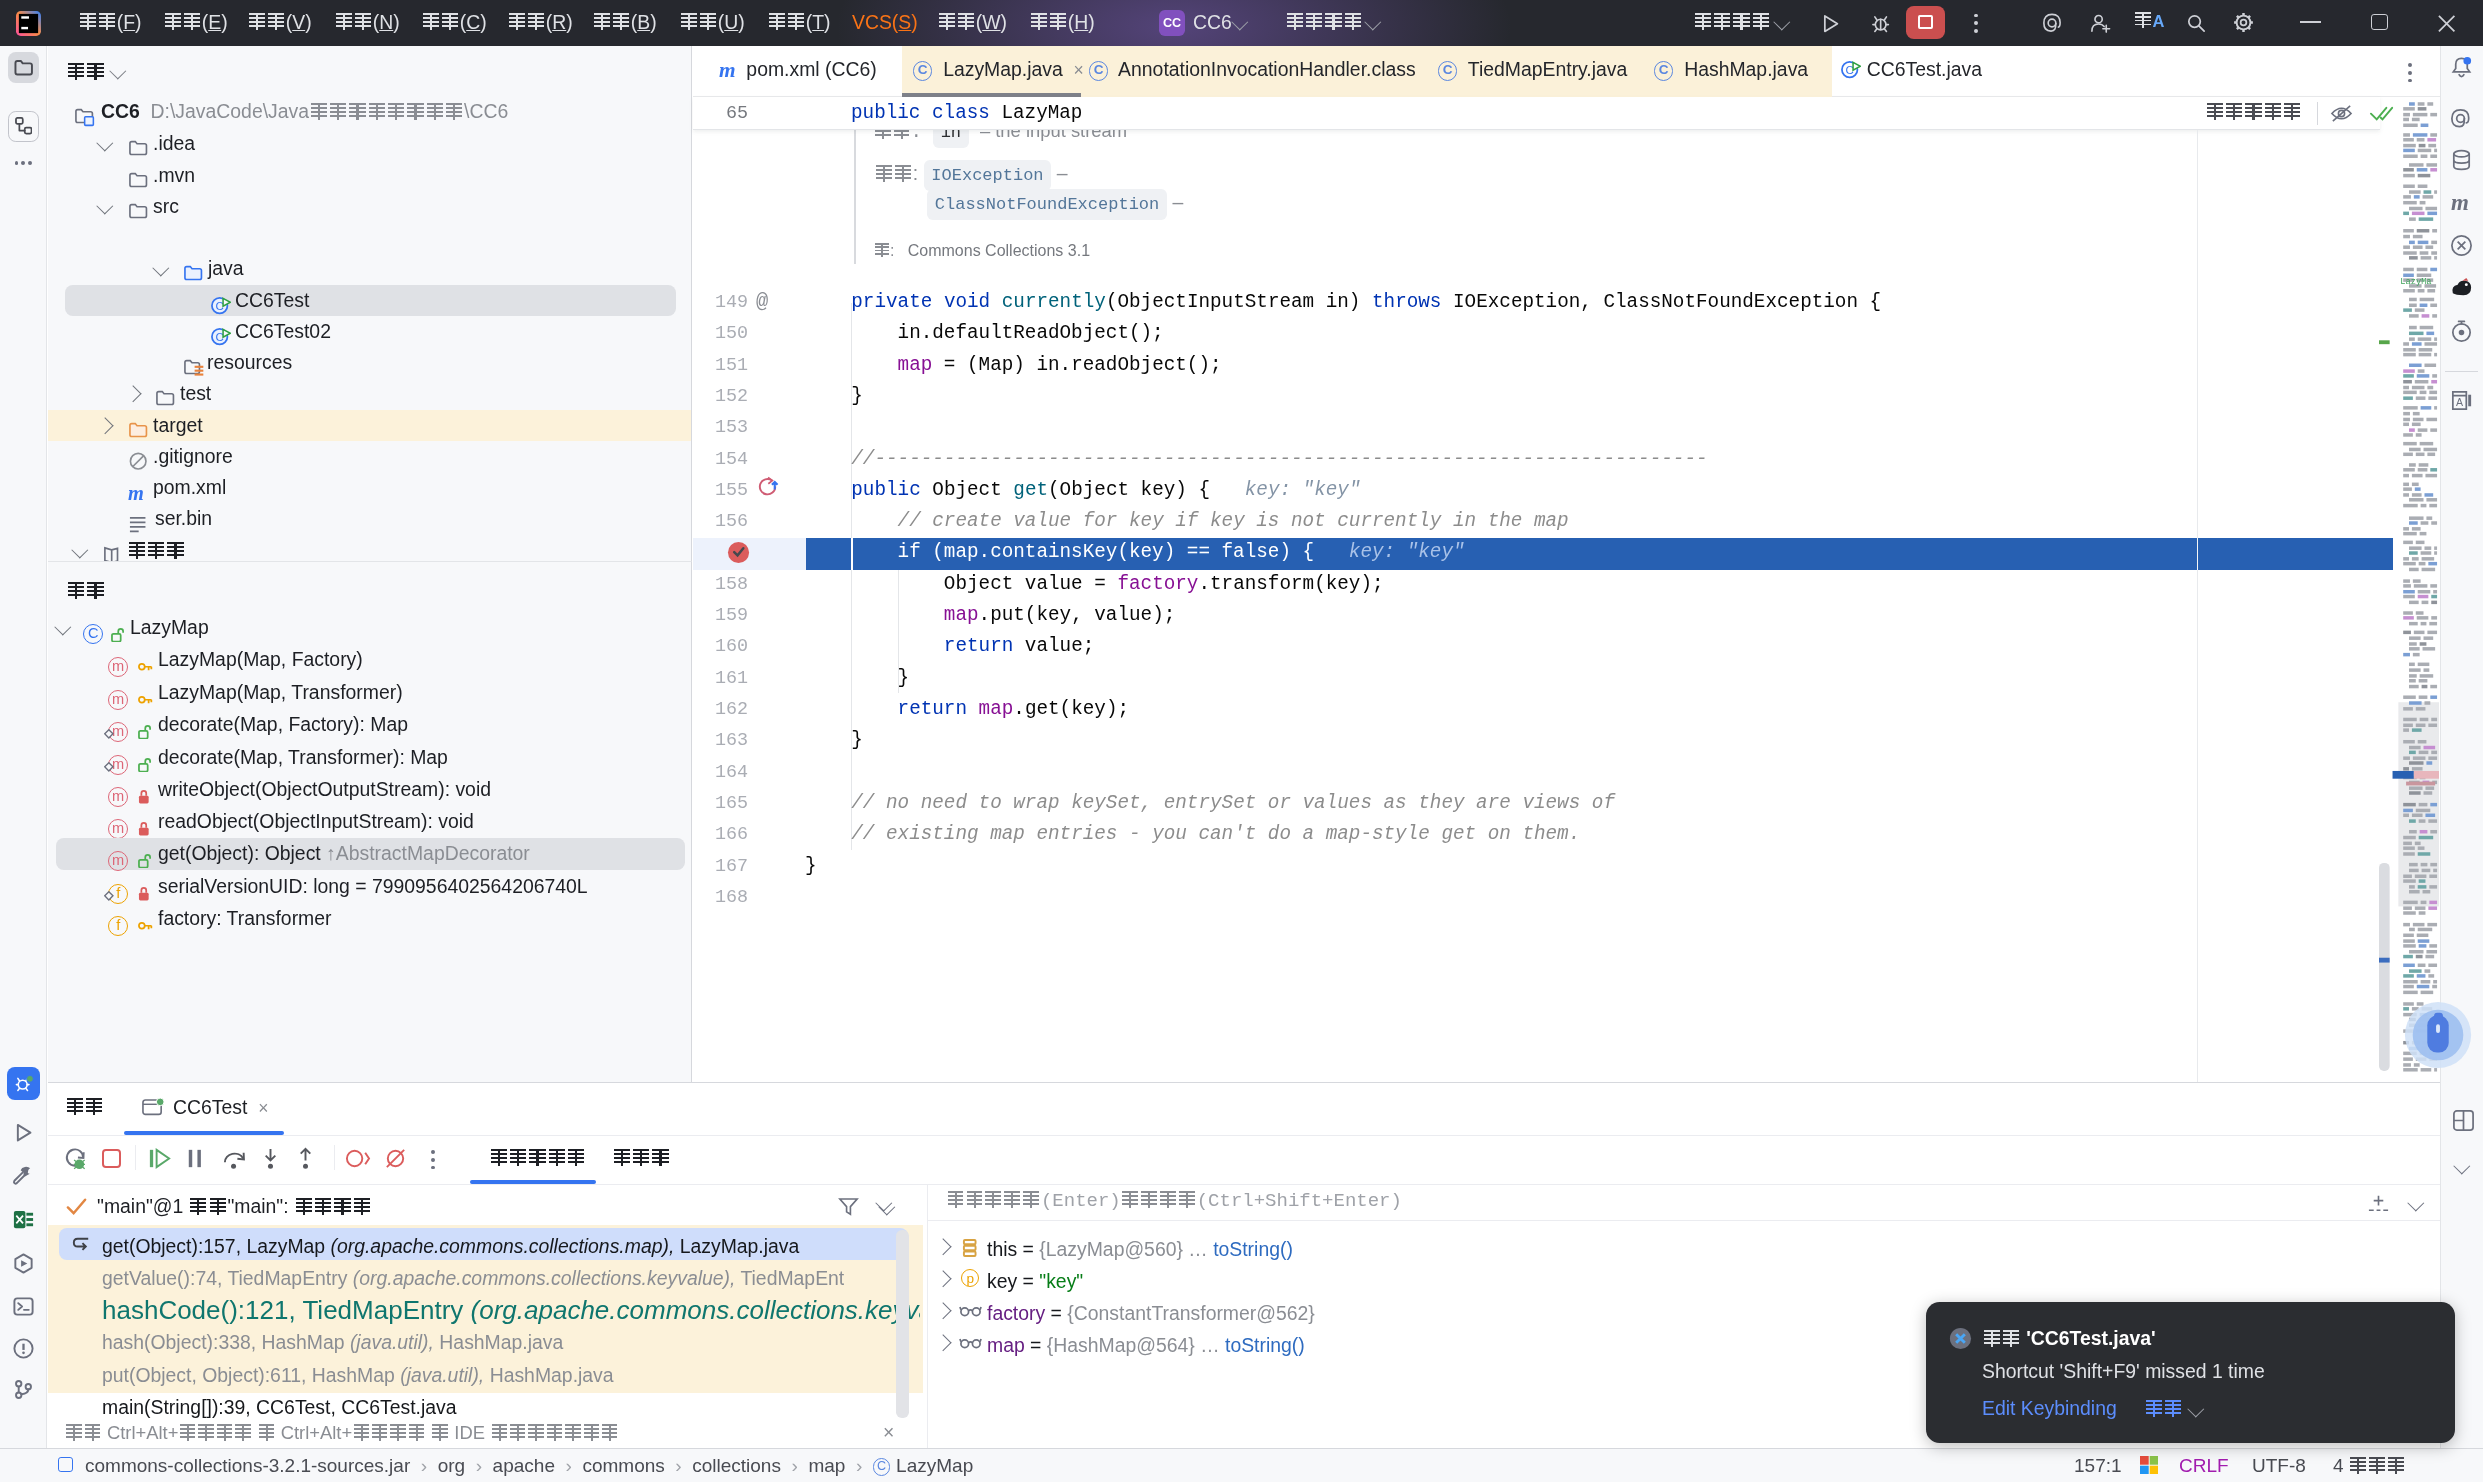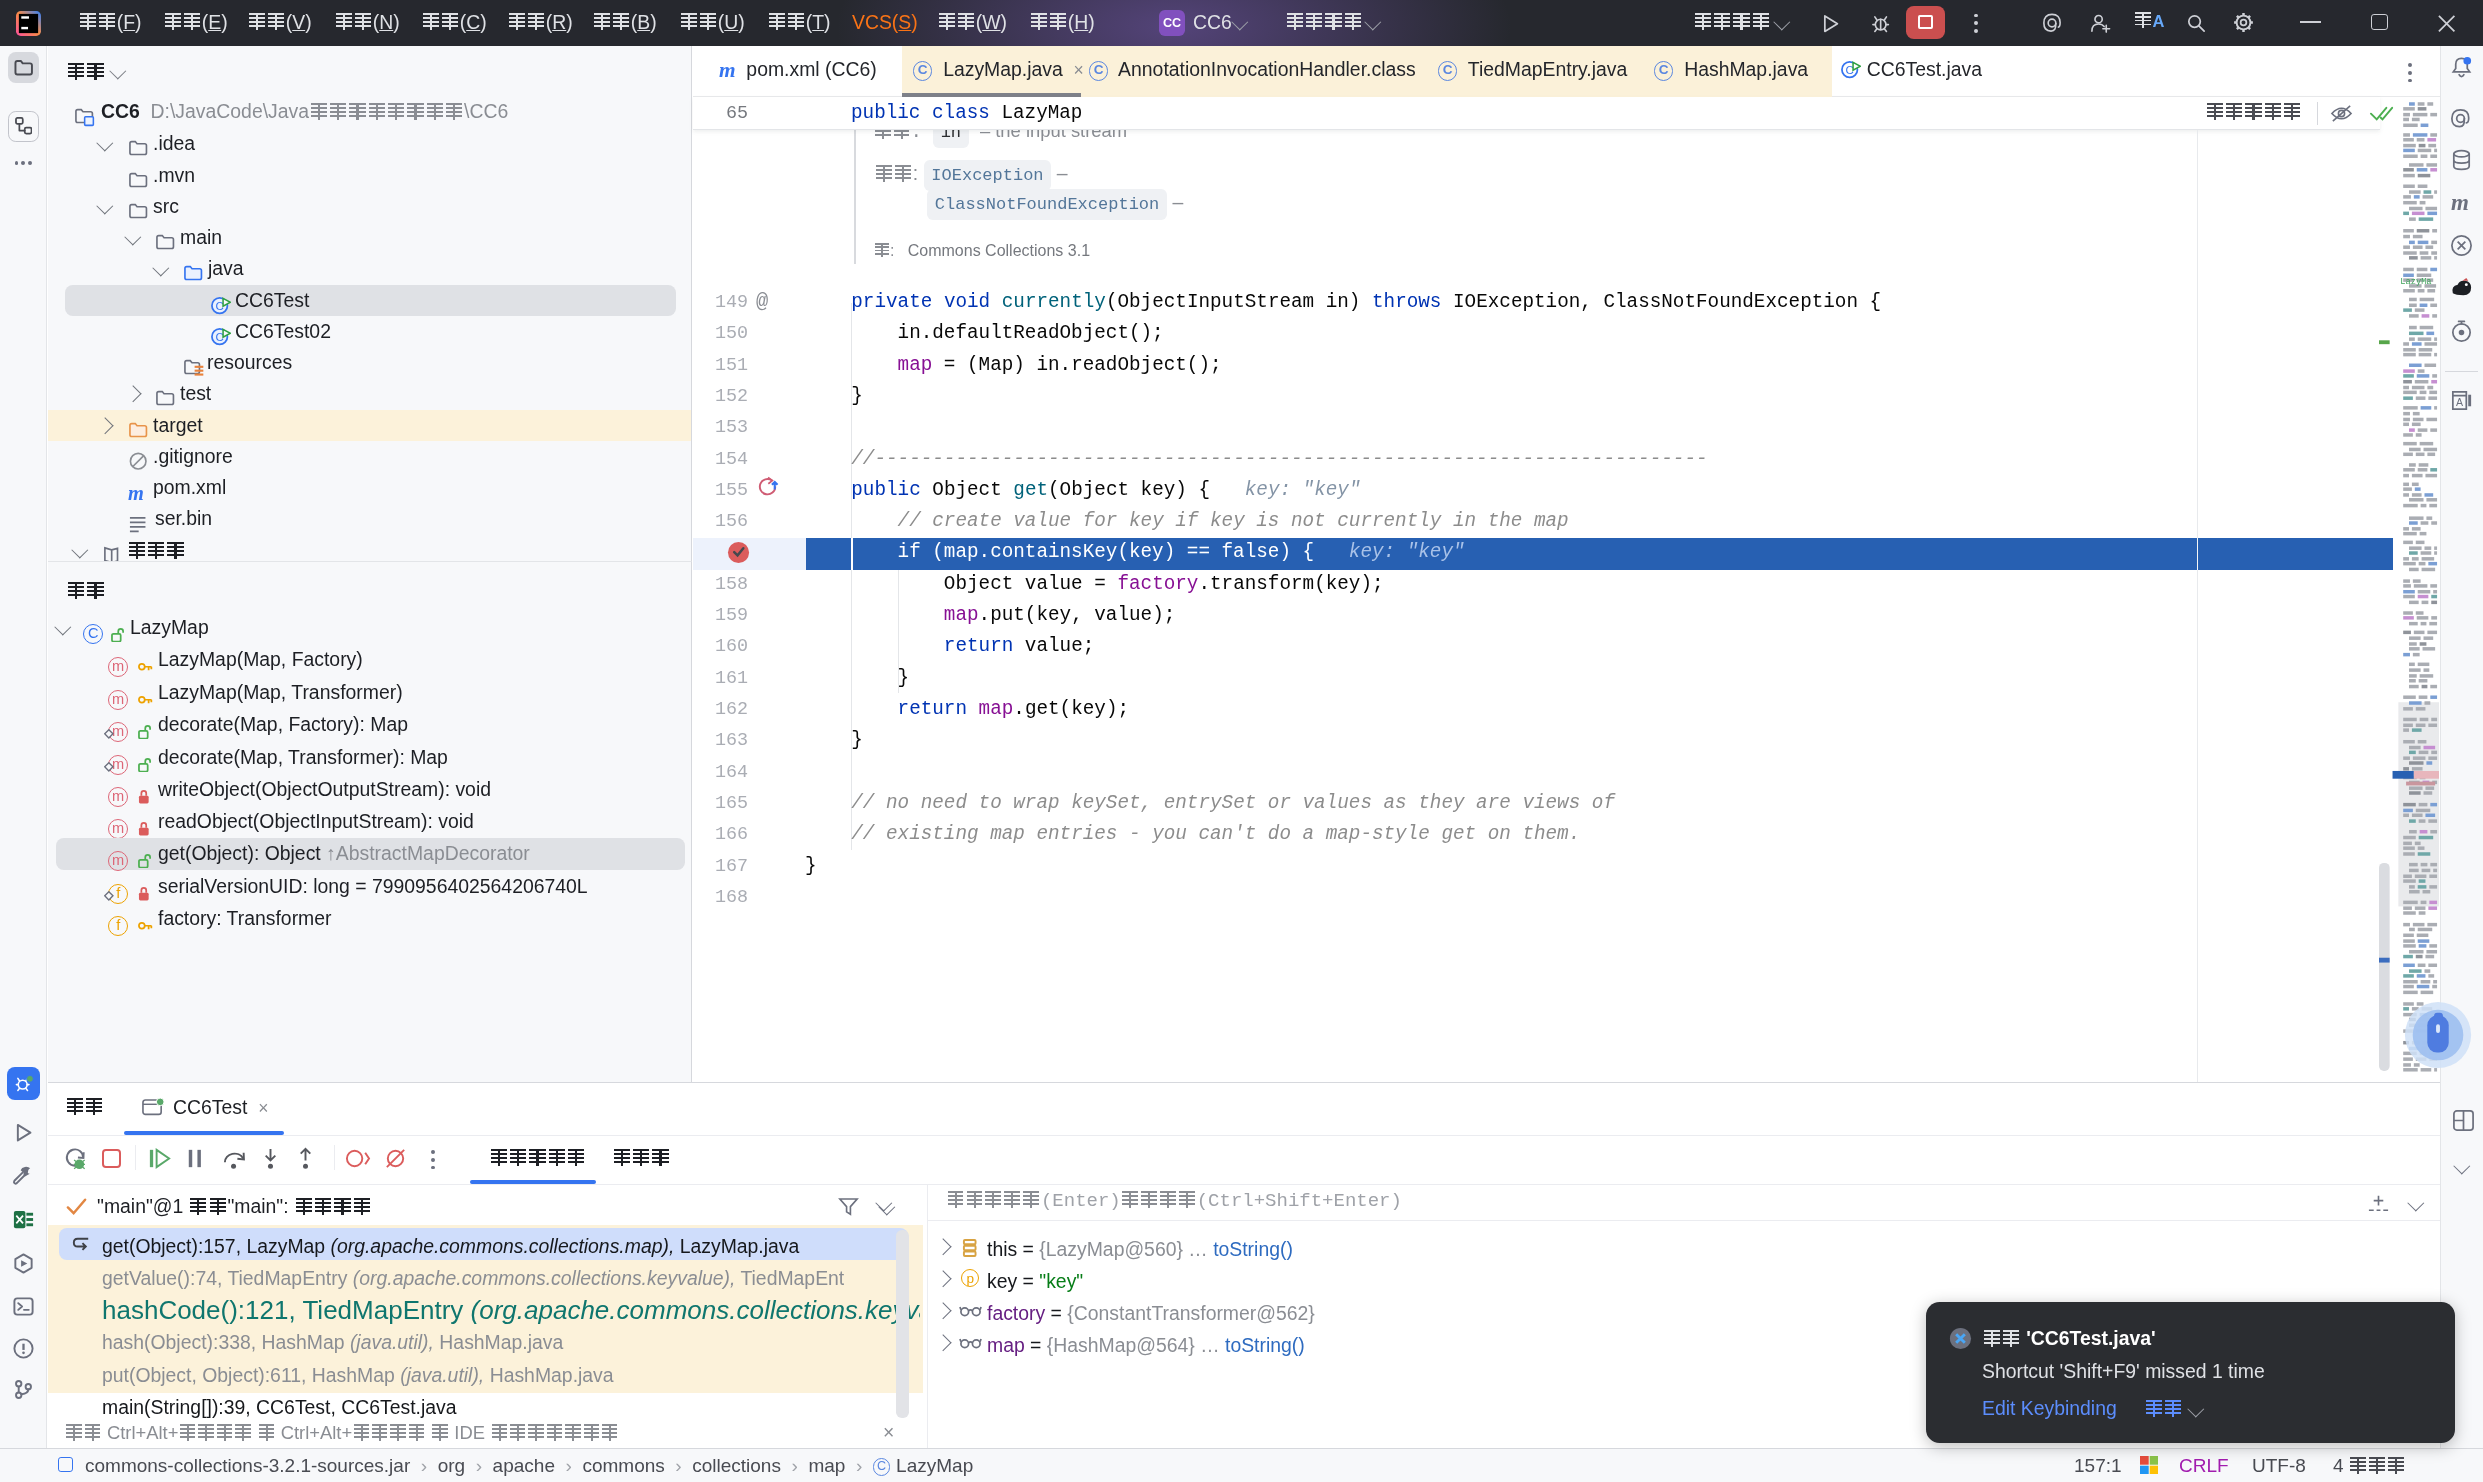--- a/index.html
+++ b/index.html
@@ -187,27 +187,20 @@
           <path d="M2 5.5 q0-1.8 1.8-1.8 L7.5 3.7 l1.8 2.2 L17.2 5.9 q1.8 0 1.8 1.8 L19 15.2 q0 1.8-1.8 1.8 L3.8 17 q-1.8 0-1.8-1.8 Z" fill="none" stroke="#6c707e" stroke-width="1.7"></path>
         </svg></span>
       <span class="ab" style="left:105px">.mvn</span>
     </div>
     <div class="trow tree" style="left:0;top:145px;width:644px">
       <span class="chev open" style="position:absolute;margin-top:0;left:51px;top:8.7px"></span>
       <span class="ab" style="left:80px;top:4.9px"><svg class="ic" width="20.4" height="20.4" style="margin:-2.9px 4.9px 0 0" viewBox="0 0 21 21">
           <path d="M2 5.5 q0-1.8 1.8-1.8 L7.5 3.7 l1.8 2.2 L17.2 5.9 q1.8 0 1.8 1.8 L19 15.2 q0 1.8-1.8 1.8 L3.8 17 q-1.8 0-1.8-1.8 Z" fill="none" stroke="#6c707e" stroke-width="1.7"></path>
         </svg></span>
       <span class="ab" style="left:105px">src</span>
-    </div>
-    <div class="trow tree" style="left:0;top:176px;width:644px">
-      <span class="chev open" style="position:absolute;margin-top:0;left:79px;top:8.7px"></span>
-      <span class="ab" style="left:107px;top:4.9px"><svg class="ic" width="20.4" height="20.4" style="margin:-2.9px 4.9px 0 0" viewBox="0 0 21 21">
-          <path d="M2 5.5 q0-1.8 1.8-1.8 L7.5 3.7 l1.8 2.2 L17.2 5.9 q1.8 0 1.8 1.8 L19 15.2 q0 1.8-1.8 1.8 L3.8 17 q-1.8 0-1.8-1.8 Z" fill="none" stroke="#6c707e" stroke-width="1.7"></path>
-        </svg></span>
-      <span class="ab" style="left:132px">main</span>
     </div>
     <div class="trow tree" style="left:0;top:207px;width:644px">
       <span class="chev open" style="position:absolute;margin-top:0;left:107px;top:8.7px"></span>
       <span class="ab" style="left:135px;top:4.9px"><svg class="ic" width="20.4" height="20.4" style="margin:-2.9px 4.9px 0 0" viewBox="0 0 21 21">
           <path d="M2 5.5 q0-1.8 1.8-1.8 L7.5 3.7 l1.8 2.2 L17.2 5.9 q1.8 0 1.8 1.8 L19 15.2 q0 1.8-1.8 1.8 L3.8 17 q-1.8 0-1.8-1.8 Z" fill="#eaf1fe" stroke="#3574f0" stroke-width="1.7"></path>
         </svg></span>
       <span class="ab" style="left:160px">java</span>
     </div>
     <div class="ab" style="left:16.5px;top:239px;width:611px;height:31px;border-radius:7.8px;background:#dfe1e5"></div>
     <div class="trow tree" style="left:0;top:239px;width:644px">

